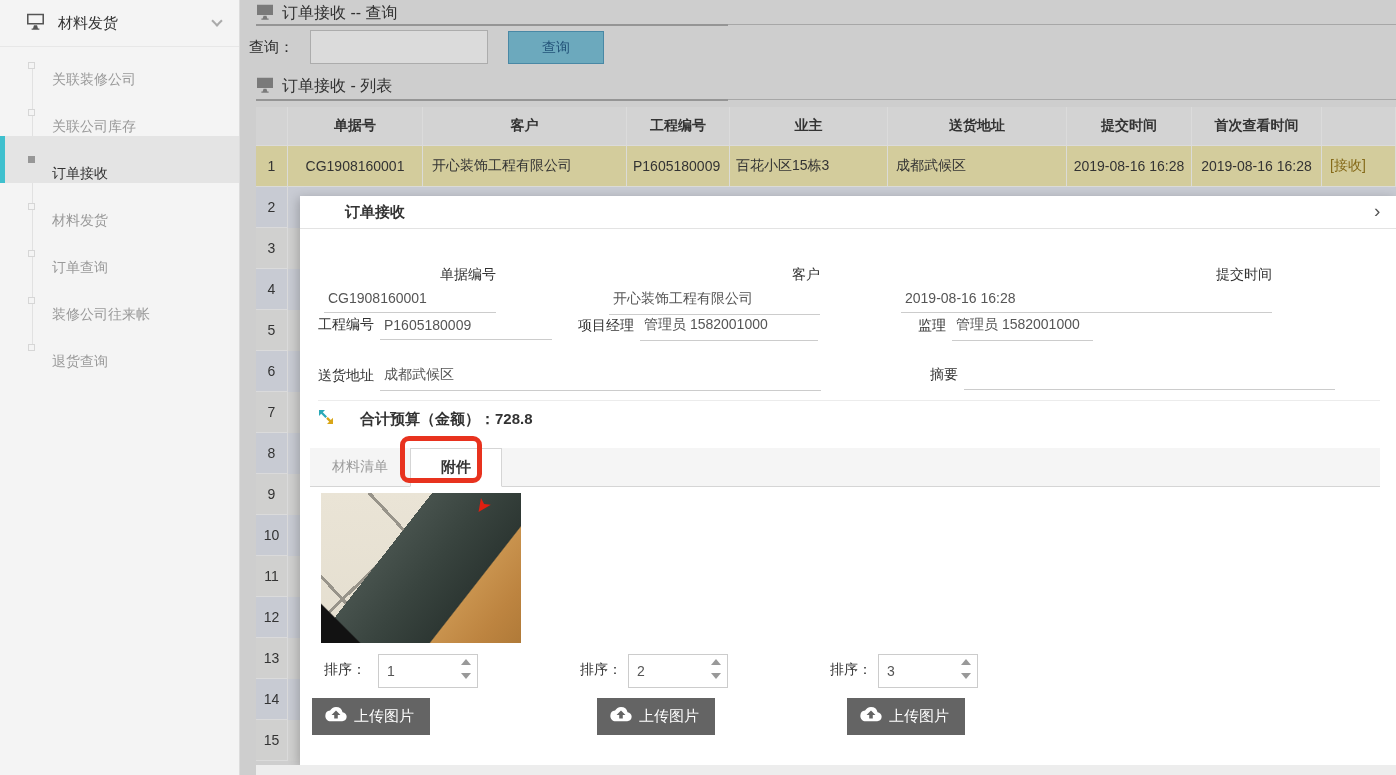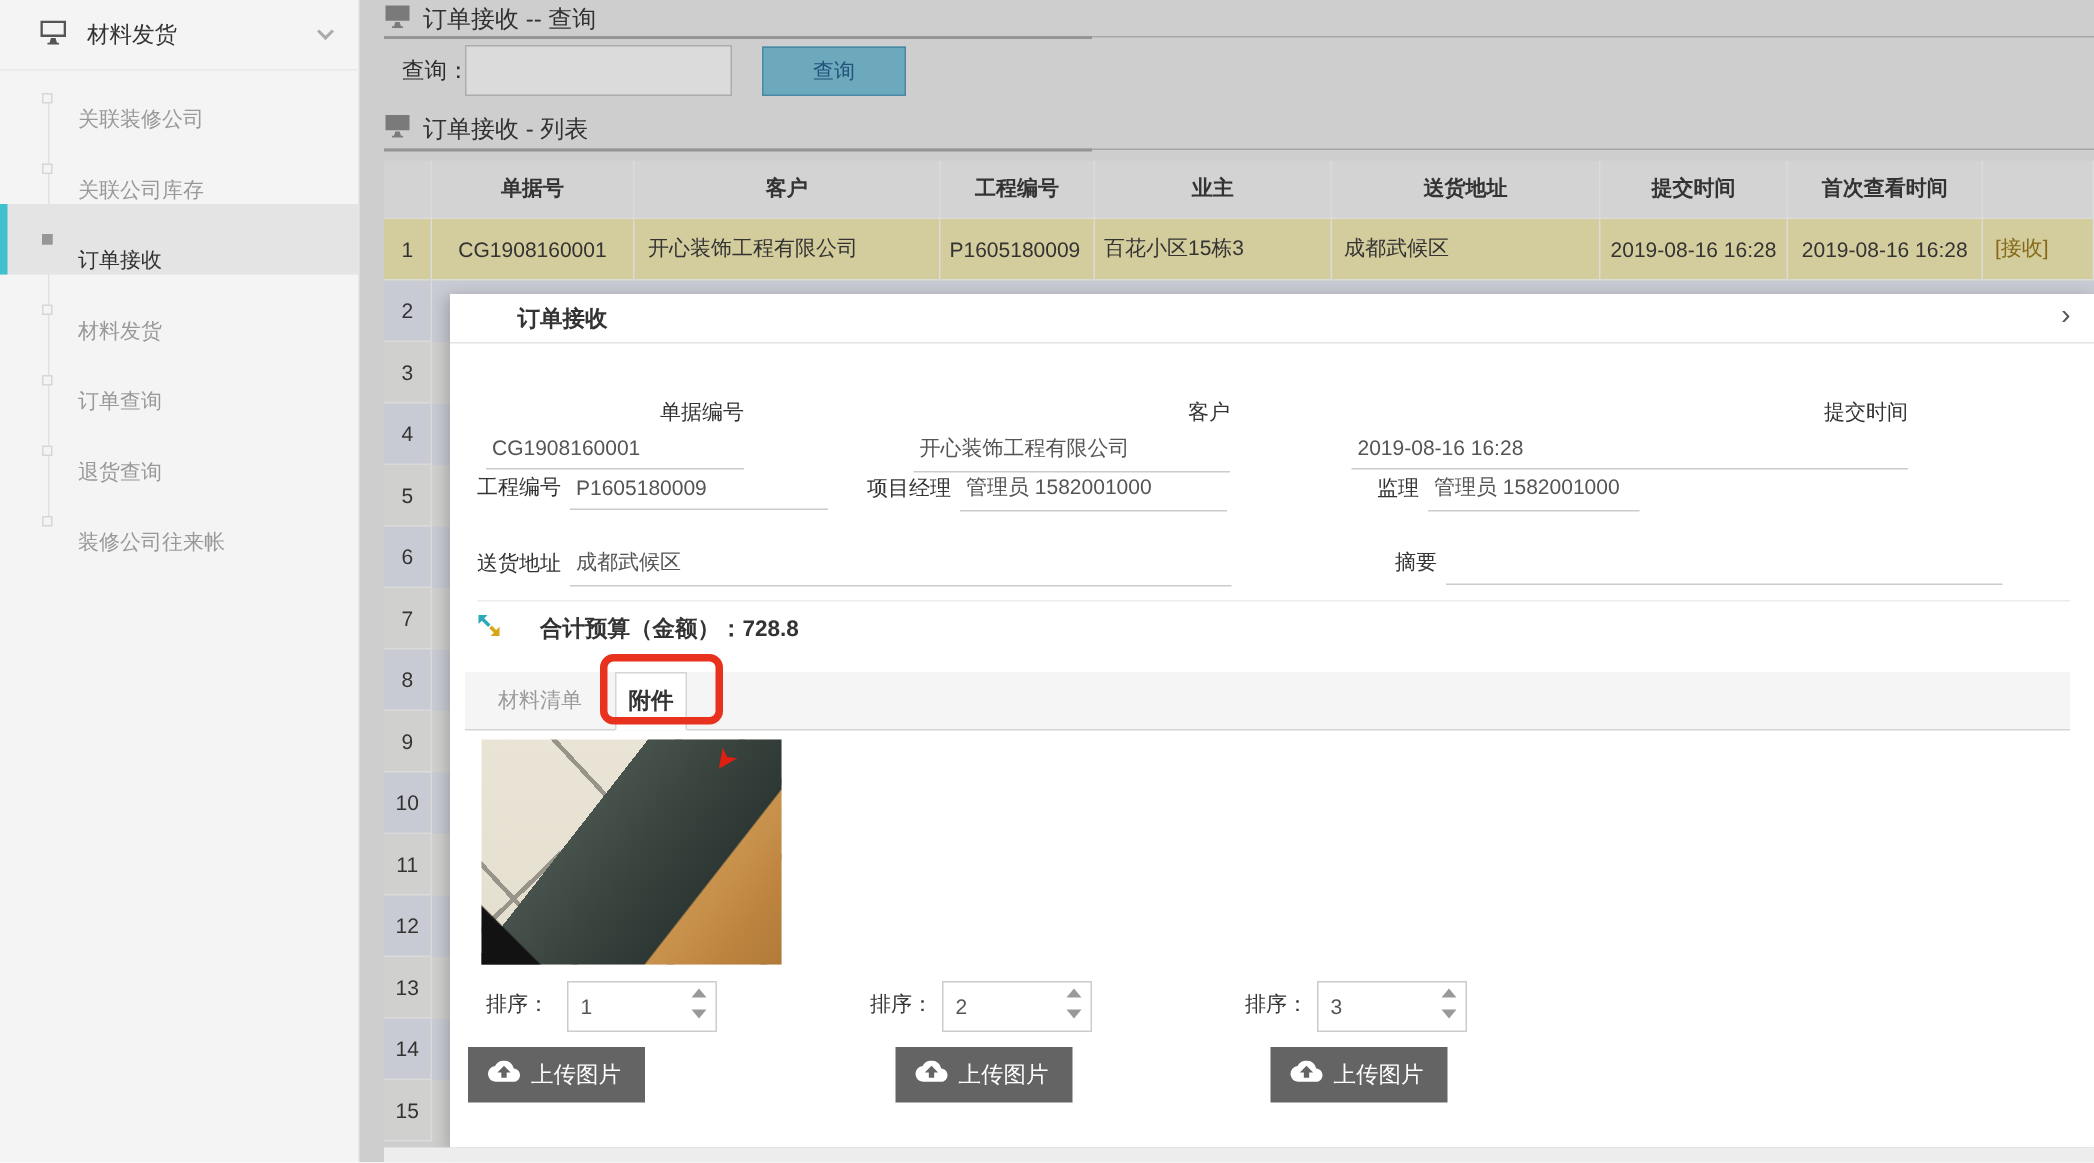--- a/index.html
+++ b/index.html
@@ -20,21 +20,21 @@
 
   
   .content { position:absolute; left:240px; top:0; width:1156px; height:775px; background:#f0f0f0; }
   .panel-title { position:absolute; display:flex; align-items:center; gap:8px; font-size:16px; color:#3a3a3a; }
   .pt-query { left:16px; top:3px; }
   .pt-list { left:16px; top:76px; }
   .hr1 { position:absolute; left:16px; right:0; top:24px; height:1px; background:#c3c3c3; }
   .hr1b { position:absolute; left:16px; width:472px; top:24px; height:2px; background:#aeaeae; }
   .hr2 { position:absolute; left:16px; right:0; top:99px; height:1px; background:#c3c3c3; }
   .hr2b { position:absolute; left:16px; width:472px; top:99px; height:2px; background:#aeaeae; }
-  .query-label { position:absolute; left:28px; top:38px; font-size:15px; color:#333; }
+  .query-label { position:absolute; left:9px; top:38px; font-size:15px; color:#333; }
   .query-input { position:absolute; left:70px; top:30px; width:178px; height:34px; background:#fff; border:1px solid #c9c9c9; font-size:14px; padding:0 8px; }
   .query-btn { position:absolute; left:268px; top:31px; width:96px; height:33px; background:#7ec5dd; border:1px solid #569fc0; color:#29618d; font-size:14px; cursor:pointer; }
 
   
   .tbl { position:absolute; left:16px; top:107px; width:1140px; }
   .trow { display:flex; height:41px; }
   .thead { height:39px; background:#f6f6f6; font-weight:bold; color:#333; font-size:15px; }
   .tc { border-right:1px solid rgba(255,255,255,.95); border-bottom:1px solid rgba(255,255,255,.95); display:flex; align-items:center; justify-content:center; overflow:hidden; white-space:nowrap; font-size:14px; color:#3c3c3c; }
   .c0{width:32px;} .c1{width:135px;} .c2{width:204px; justify-content:flex-start; padding-left:9px;}
   .c3{width:103px; justify-content:flex-start; padding-left:6px;} .c4{width:158px; justify-content:flex-start; padding-left:6px;}
@@ -65,21 +65,21 @@
   .f-jl { left:618px; } .f-jl .val { width:141px; }
   .f-shdz { left:18px; } .f-shdz .val { width:441px; }
   .f-zy { left:630px; } .f-zy .val { width:371px; }
   .modal-div { position:absolute; left:18px; right:16px; top:204px; height:1px; background:#ececec; }
   .summary { position:absolute; left:60px; top:214px; font-size:15px; font-weight:bold; color:#333; }
   .sum-ico { position:absolute; left:18px; top:213px; }
 
   
   .tabbar { position:absolute; left:10px; right:16px; top:252px; height:39px; background:#f5f5f5; border-bottom:1px solid #d5d5d5; display:flex; align-items:flex-end; }
   .tab { height:38px; display:flex; align-items:center; justify-content:center; font-size:14px; color:#9b9b9b; padding:0 22px; cursor:pointer; }
-  .tab.active { height:39px; margin-bottom:-1px; background:#fff; border:1px solid #d5d5d5; border-bottom:1px solid #fff; font-size:15px; font-weight:bold; color:#333; padding:0 8px; }
+  .tab.active { height:39px; margin-bottom:-1px; background:#fff; border:1px solid #d5d5d5; border-bottom:1px solid #fff; font-size:15px; font-weight:bold; color:#333; padding:0 30px; }
   .anno-box { position:absolute; left:100px; top:240px; width:82px; height:47px; border:5px solid #e8321e; border-radius:9px; z-index:80; pointer-events:none; }
 
   
   .photo { position:absolute; left:21px; top:297px; width:200px; height:150px; cursor:pointer;
     background:
       linear-gradient(45deg, #121212 0 11%, transparent 11.5%),
       linear-gradient(128deg, transparent 0 35%, #47524d 35%, #39443f 53%, #2d3733 71%, transparent 71.5%),
       linear-gradient(128deg, transparent 0 71%, #c9934e 71%, #bd8440 86%, #b07a38 100%),
       repeating-linear-gradient(47deg, transparent 0 44px, #98948a 44px 47px, transparent 47px 92px),
       repeating-linear-gradient(-44deg, transparent 0 50px, #98948a 50px 53px, transparent 53px 104px),
@@ -129,25 +129,25 @@
       <div class="side-item">
           <span class="bullet"></span>
           <span>材料发货</span>
         </div>
       <div class="side-item">
           <span class="bullet"></span>
           <span>订单查询</span>
         </div>
       <div class="side-item">
           <span class="bullet"></span>
+          <span>装修公司往来帐</span>
+        </div>
+      <div class="side-item">
+          <span class="bullet"></span>
           <span>退货查询</span>
-        </div>
-      <div class="side-item">
-          <span class="bullet"></span>
-          <span>装修公司往来帐</span>
         </div>
     </div>
   </div>
 
   <div class="content">
     <div class="panel-title pt-query">
       <span><svg width="18" height="16" viewBox="0 0 24 22">
             <path fill="#8f8f8f" d="M1 1h22v14H1V1zm9 15h4l1.2 4H8.8L10 16zM7 20h10v1.6H7V20z"></path>
           </svg></span>
       <span>订单接收 -- 查询</span>

